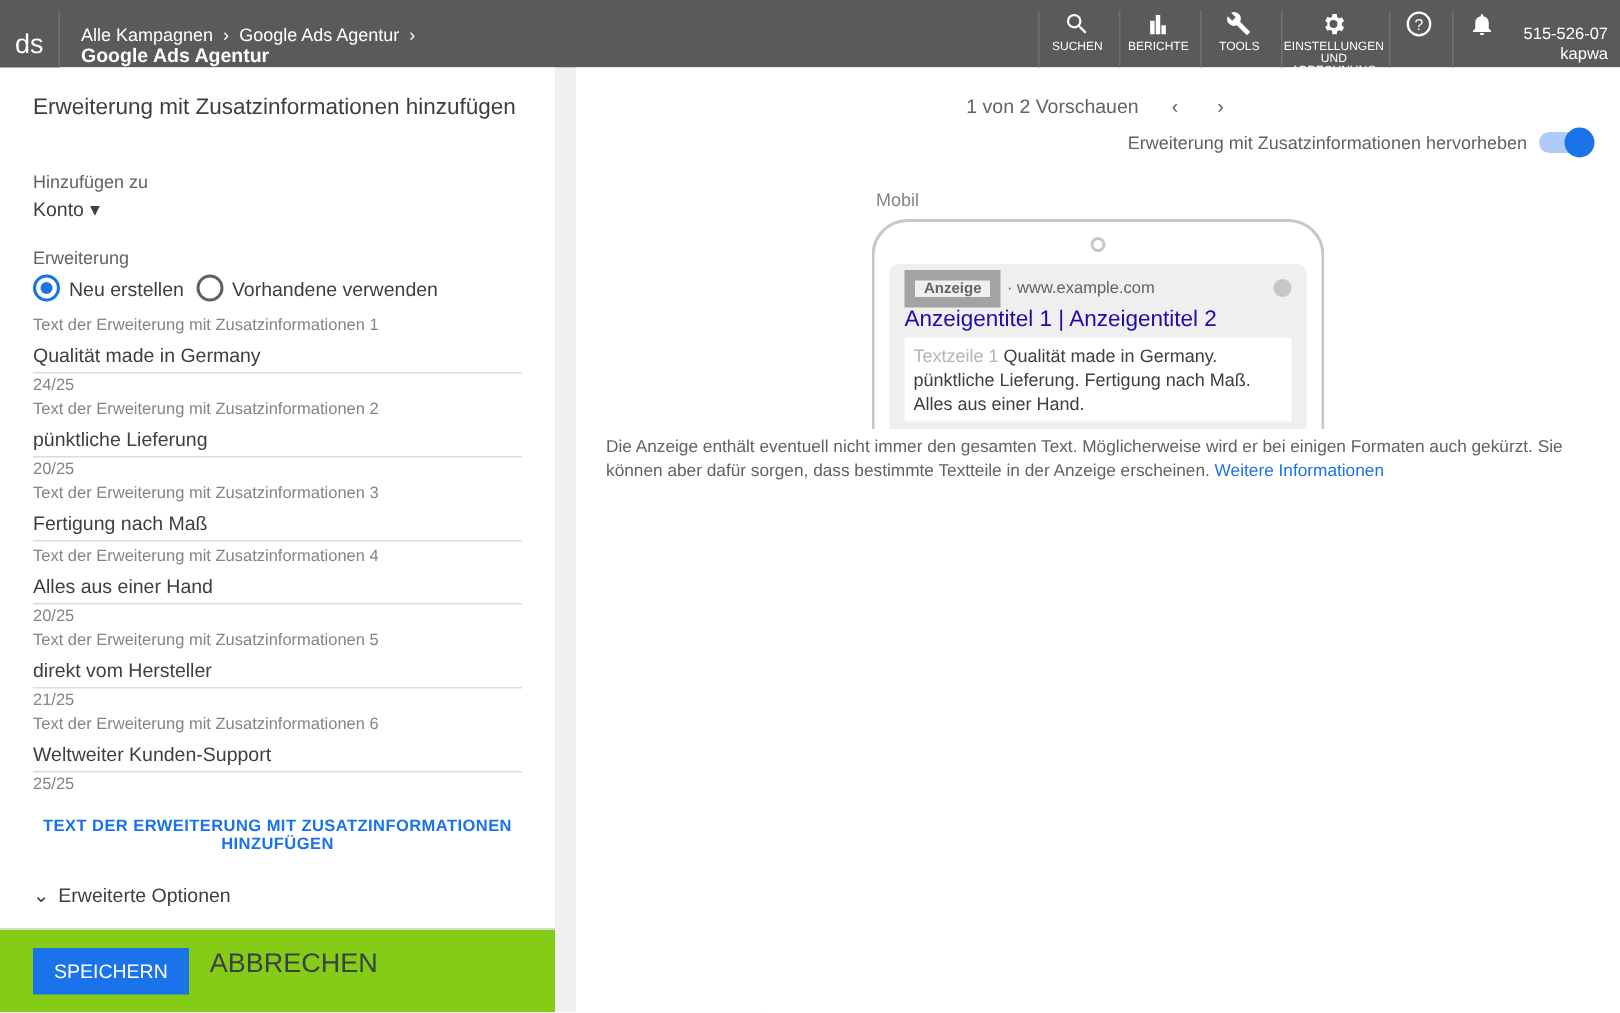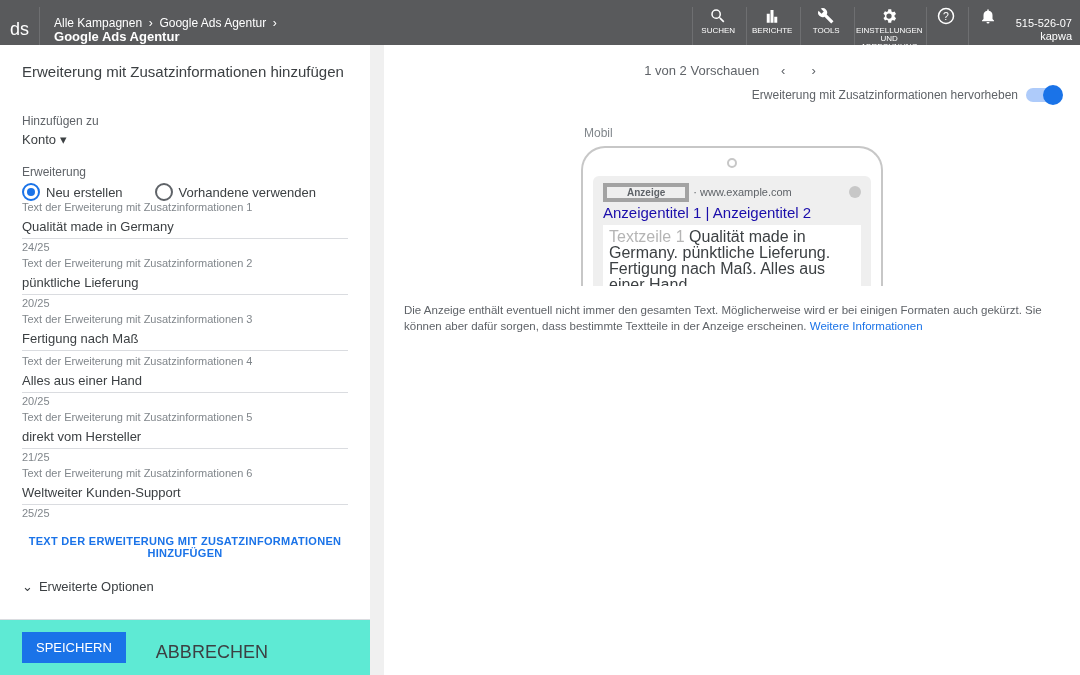--- a/index.html
+++ b/index.html
@@ -14,51 +14,51 @@
 .hi{display:flex;flex-direction:column;align-items:center;width:52px;height:45px;color:#fff;cursor:pointer;border-left:1px solid #6e6f71}
 .hi:first-child{border-left:1px solid #6e6f71}
 .hi svg{width:18px;height:18px}
 .hi span{font-size:8px;margin-top:2px;text-align:center;line-height:8px}
 .acct{font-size:11px;color:#fff;padding-left:8px;text-align:right;line-height:13px}
 .content{display:flex;height:calc(100% - 45px);background:#f0f0f0}
 .left{width:370px;background:#fff;padding:18px 22px 0 22px;overflow:auto;display:flex;flex-direction:column}
 .ltitle{font-size:15px;color:#3c4043;margin-bottom:34px}
 .flabel{font-size:12px;color:#5f6368;margin-bottom:4px}
 .konto{color:#3c4043;font-size:13px;margin-bottom:18px;display:flex;align-items:center;gap:4px;cursor:pointer}
-.radios{display:flex;gap:32px;align-items:center}
+.radios{display:flex;gap:8px;margin-bottom:10px;align-items:center}
 .radio{display:flex;align-items:center;gap:6px;cursor:pointer}
 .rcircle{width:18px;height:18px;border:2px solid #5f6368;border-radius:50%;display:flex;align-items:center;justify-content:center}
 .rcircle.on{border-color:#1a73e8}
 .rcircle.on::after{content:"";width:8px;height:8px;background:#1a73e8;border-radius:50%}
 .field{margin-bottom:4px}
 .fcap{font-size:11px;color:#80868b;margin-bottom:2px}
 .finput{border:none;border-bottom:1px solid #dadce0;padding:4px 0;font-size:13px;width:100%;color:#3c4043;background:transparent}
 .fcount{font-size:11px;color:#80868b;text-align:left;margin-top:2px}
 .addlink{color:#1a73e8;font-size:11px;font-weight:700;text-align:center;letter-spacing:.3px;margin:12px 0;cursor:pointer}
 .adv{display:flex;align-items:center;gap:6px;font-size:13px;color:#3c4043;cursor:pointer;margin:8px 0 14px 0}
-.footer{border-top:1px solid #dadce0;margin:0 -22px;padding:12px 22px;display:flex;gap:30px;align-items:flex-end;background:#5eead4}
+.footer{border-top:1px solid #dadce0;margin:0 -22px;padding:12px 22px;display:flex;gap:14px;align-items:flex-start;background:#84cc16}
 .btn-save{background:#1a73e8;color:#fff;border:none;padding:8px 14px;font-size:13px;font-weight:500;cursor:pointer}
 .btn-cancel{background:none;border:none;color:#3c4043;font-size:18px;font-weight:500;cursor:pointer}
 .right{flex:1;background:#fff;margin-left:14px;padding:14px 20px;overflow:auto}
 .pvnav{display:flex;align-items:center;justify-content:center;gap:18px;font-size:13px;color:#5f6368;margin-bottom:6px}
 .pvnav .arrow{cursor:pointer;color:#5f6368;padding:4px}
 .hltoggle{display:flex;justify-content:flex-end;align-items:center;gap:8px;font-size:12px;color:#5f6368;margin-bottom:24px}
 .toggle{width:34px;height:14px;background:#aecbfa;border-radius:7px;position:relative;cursor:pointer}
 .toggle::after{content:"";position:absolute;right:-3px;top:-3px;width:20px;height:20px;background:#1a73e8;border-radius:50%}
 .mobil{font-size:12px;color:#80868b;text-align:left;margin-bottom:6px;padding-left:180px}
 .phone{width:302px;margin:0 auto;border:2px solid #c7c7c7;border-bottom:none;border-radius:24px 24px 0 0;padding:10px 10px 0 10px;background:#fff;height:140px;overflow:hidden}
 .notch{width:10px;height:10px;border:2px solid #c7c7c7;border-radius:50%;margin:0 auto 8px auto}
 .ad{background:#efefef;border-radius:6px;padding:10px;position:relative}
 .adhead{font-size:11px;color:#5f6368}
-.adhead b{font-weight:700;border:4px solid #a3a3a3;padding:0 20px;font-size:10px;margin-right:4px}
+.adhead b{font-weight:700;border:7px solid #a3a3a3;padding:0 6px;font-size:10px;margin-right:4px}
 .adtitle{color:#1a0dab;font-size:15px;margin:6px 0 4px 0}
-.adtext{background:#fff;padding:4px 6px;font-size:16px;color:#3c4043;line-height:16px}
+.adtext{background:#fff;padding:4px 6px;font-size:12px;color:#3c4043;line-height:16px}
 .adtext .tz{color:#b5b5b5}
 .adinfo{position:absolute;top:10px;right:10px;width:12px;height:12px;border-radius:50%;background:#c7c7c7}
-.note{font-size:11.5px;color:#5f6368;line-height:16px;margin-top:16px}
+.note{font-size:11.5px;color:#5f6368;line-height:16px;margin-top:4px}
 .note a{color:#1a73e8;text-decoration:none}
 .chev{display:inline-block}
 </style>
 </head>
 <body>
 
 <div class="header">
   <div class="logo">ds</div>
   <div class="breadcrumb">
     <a>Alle Kampagnen</a> &nbsp;›&nbsp;

